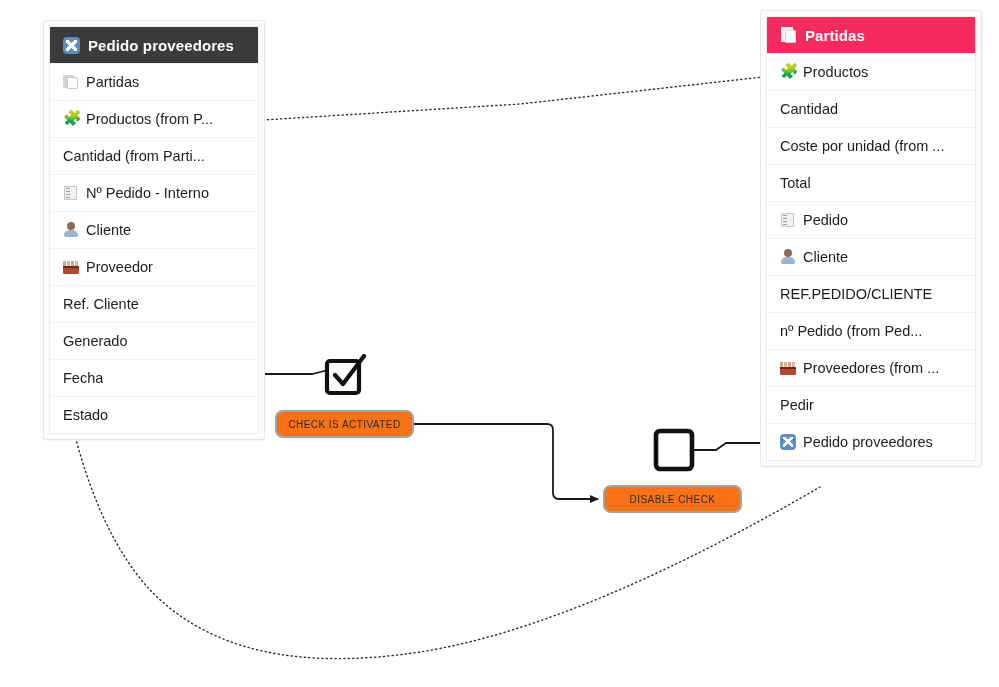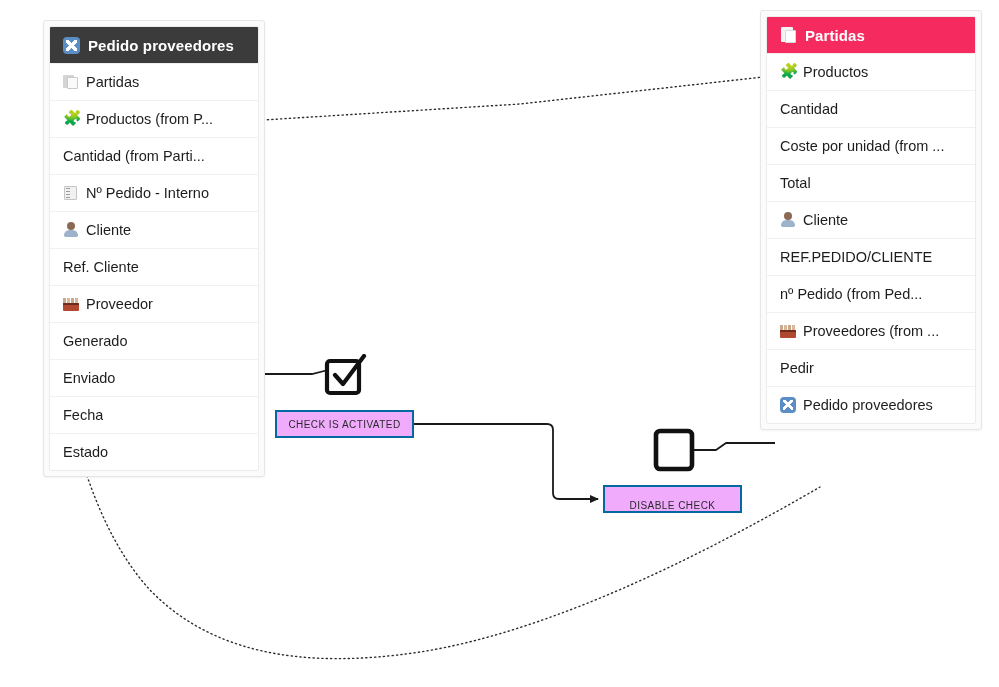--- a/index.html
+++ b/index.html
@@ -228,23 +228,23 @@
   
   .checkbox-glyph {
     position: absolute;
     z-index: 8;
   }
   .pill {
     position: absolute;
     display: flex;
     align-items: center;
     justify-content: center;
-    border: 2px solid #0369a1;
-    border-radius: 0;
-    background: #f0abfc;
+    border: 2px solid #a3a3a3;
+    border-radius: 8px;
+    background: #f97316;
     font-size: 10px;
     letter-spacing: 0.45px;
     color: #2a2a2a;
     box-sizing: border-box;
     z-index: 8;
     font-family: "Liberation Sans", sans-serif;
   }
 </style>
 </head>
 <body>
@@ -296,35 +296,32 @@
         <span class="ic ic-row ic-clip"></span>
         <span class="field-label">Nº Pedido - Interno</span>
       </div>
 
       <div class="field-row">
         <span class="ic ic-row ic-person"></span>
         <span class="field-label">Cliente</span>
       </div>
 
       <div class="field-row">
-        <span class="field-label">Ref. Cliente</span>
-      </div>
-
-      <div class="field-row">
         <span class="ic ic-row ic-factory"></span>
         <span class="field-label">Proveedor</span>
       </div>
 
       <div class="field-row">
+        <span class="field-label">Ref. Cliente</span>
+      </div>
+
+      <div class="field-row">
         <span class="field-label">Generado</span>
       </div>
 
-      <div class="field-row">
-        <span class="field-label">Enviado</span>
-      </div>
 
       <div class="field-row">
         <span class="field-label">Fecha</span>
       </div>
 
       <div class="field-row">
         <span class="field-label">Estado</span>
       </div>
 
     </div>
@@ -349,20 +346,24 @@
       </div>
 
       <div class="field-row">
         <span class="field-label">Coste por unidad (from ...</span>
       </div>
 
       <div class="field-row">
         <span class="field-label">Total</span>
       </div>
 
+      <div class="field-row">
+        <span class="ic ic-row ic-clip"></span>
+        <span class="field-label">Pedido</span>
+      </div>
 
       <div class="field-row">
         <span class="ic ic-row ic-person"></span>
         <span class="field-label">Cliente</span>
       </div>
 
       <div class="field-row">
         <span class="field-label">REF.PEDIDO/CLIENTE</span>
       </div>
 
@@ -397,17 +398,17 @@
   <div class="checkbox-glyph" style="left:653px; top:428px; width:42px; height:44px;">
     <svg width="42" height="44" viewBox="0 0 42 44">
       <rect x="3" y="3" width="36" height="38" rx="4" ry="4" fill="#ffffff" stroke="#111111" stroke-width="4.6"></rect>
     </svg>
   </div>
 
   <div class="pill" style="left:275px; top:410px; width:139px; height:28px;">
     <span>CHECK IS ACTIVATED</span>
   </div>
 
-  <div class="pill" style="left:603px; top:485px; width:139px; height:28px;align-items:flex-end;">
+  <div class="pill" style="left:603px; top:485px; width:139px; height:28px;">
     <span>DISABLE CHECK</span>
   </div>
 
 </div>
 
 </body></html>

